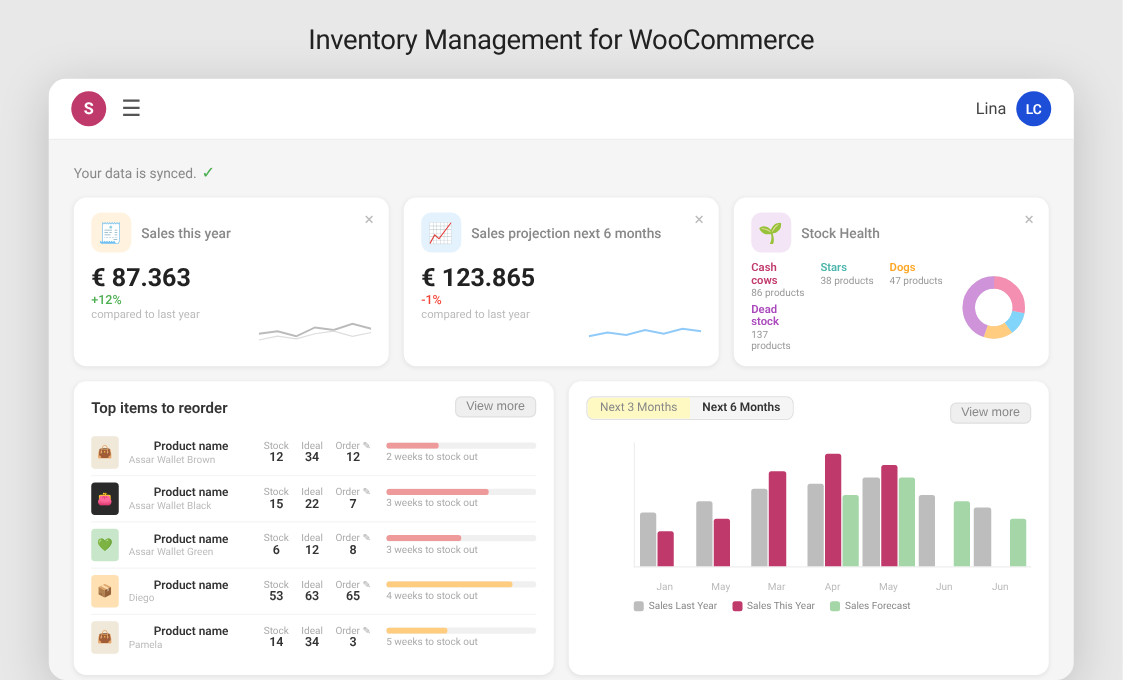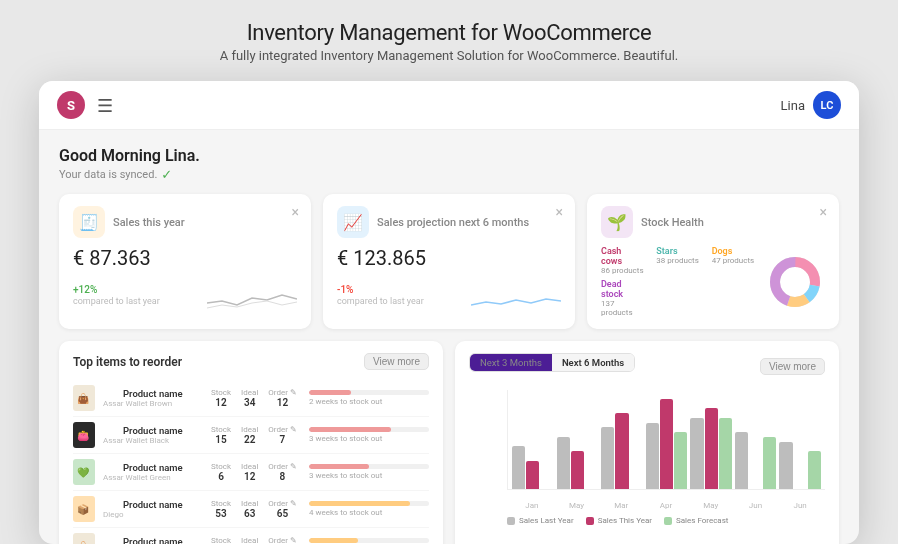--- a/index.html
+++ b/index.html
@@ -156,23 +156,23 @@
     .card-close {
       position: absolute;
       top: 10px;
       right: 12px;
       color: #bbb;
       font-size: 14px;
       cursor: pointer;
     }
     .card-value {
       font-size: 20px;
-      font-weight: 400;
+      font-weight: 700;
       color: #222;
-      margin-bottom: 14px;
+      margin-bottom: 1px;
     }
     .card-change {
       font-size: 10px;
       color: #4caf50;
       font-weight: 500;
     }
     .card-change.negative { color: #f44336; }
     .card-compare {
       font-size: 9px;
       color: #bbb;
@@ -329,21 +329,21 @@
       border: 1px solid #e0e0e0;
       border-radius: 6px;
       overflow: hidden;
       width: fit-content;
     }
     .chart-tab {
       font-size: 9.5px;
       padding: 3px 10px;
       cursor: pointer;
       color: #888;
-      background: #4c1d95;
+      background: #fef9c3;
     }
     .chart-tab.active {
       background: #f5f5f5;
       color: #333;
       font-weight: 600;
     }
 
     .bar-chart-container {
       position: relative;
       height: 120px;
@@ -428,38 +428,36 @@
     
     .sparkline-svg {
       display: block;
     }
   </style>
 </head>
 <body>
 
 <div class="page-header">
   <h1>Inventory Management for WooCommerce</h1>
-  <p>A fully integrated Inventory Management Solution for WooCommerce. Beautiful.</p>
 </div>
 
 <div class="app-window">
 
   <div class="top-nav">
     <div class="nav-logo">S</div>
     <span class="nav-menu-icon">☰</span>
     <div class="nav-user">
       <span class="nav-user-name">Lina</span>
       <div class="nav-avatar">LC</div>
     </div>
   </div>
 
   <div class="main-content">
 
     <div class="greeting">
-      <h2>Good Morning Lina.</h2>
       <p>
         <span>Your data is synced.</span>
         <span class="sync-check">✓</span>
       </p>
     </div>
 
     <div class="cards-row">
 
       <div class="card">
         <div class="card-header">

